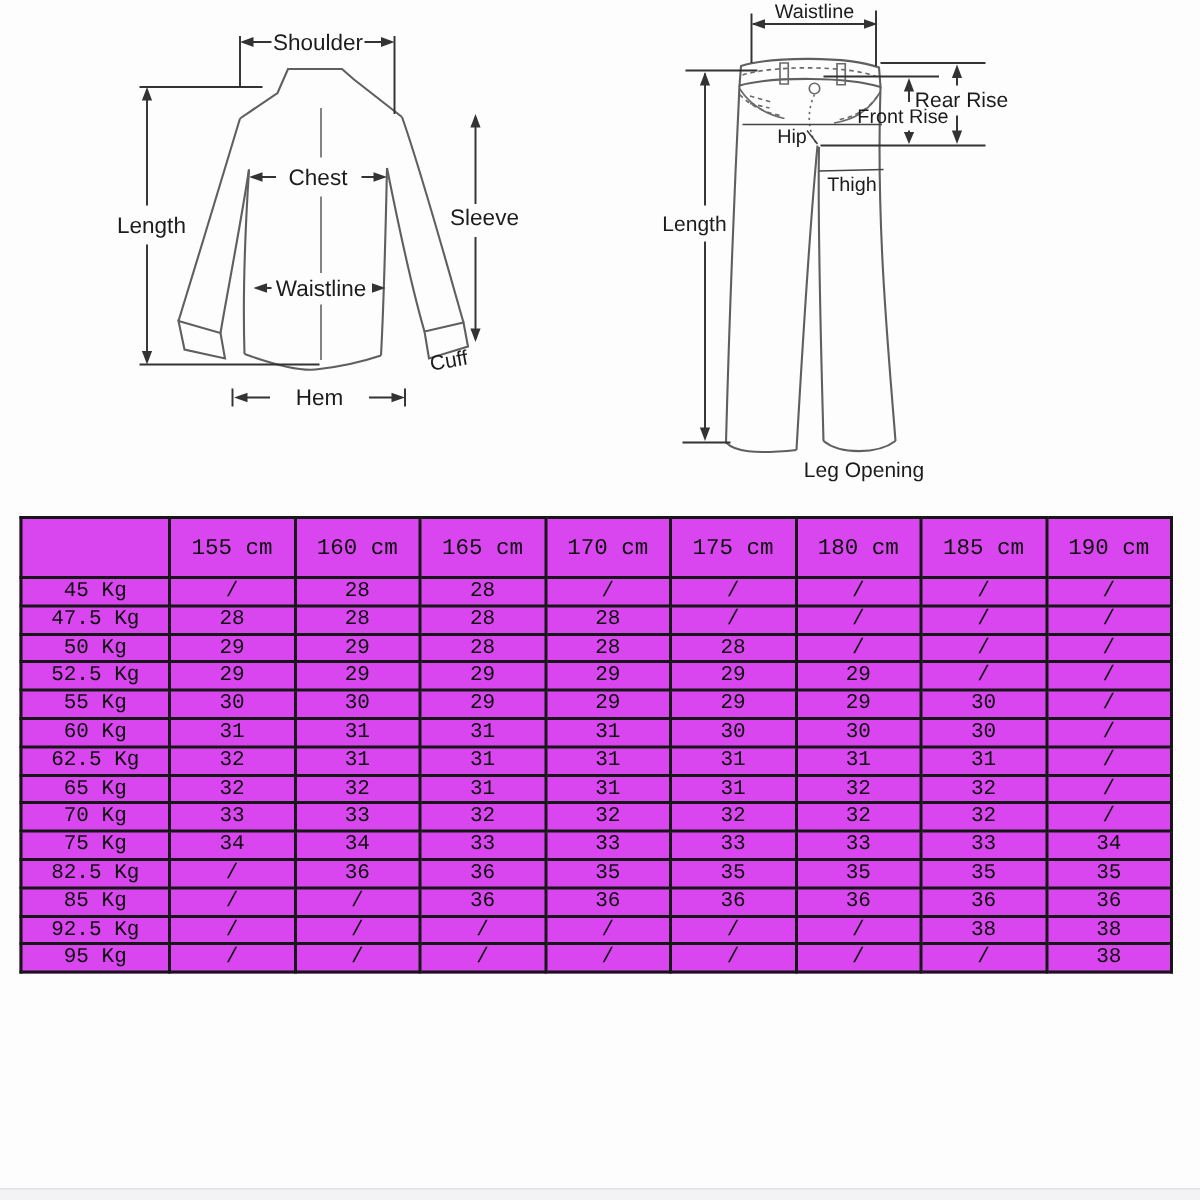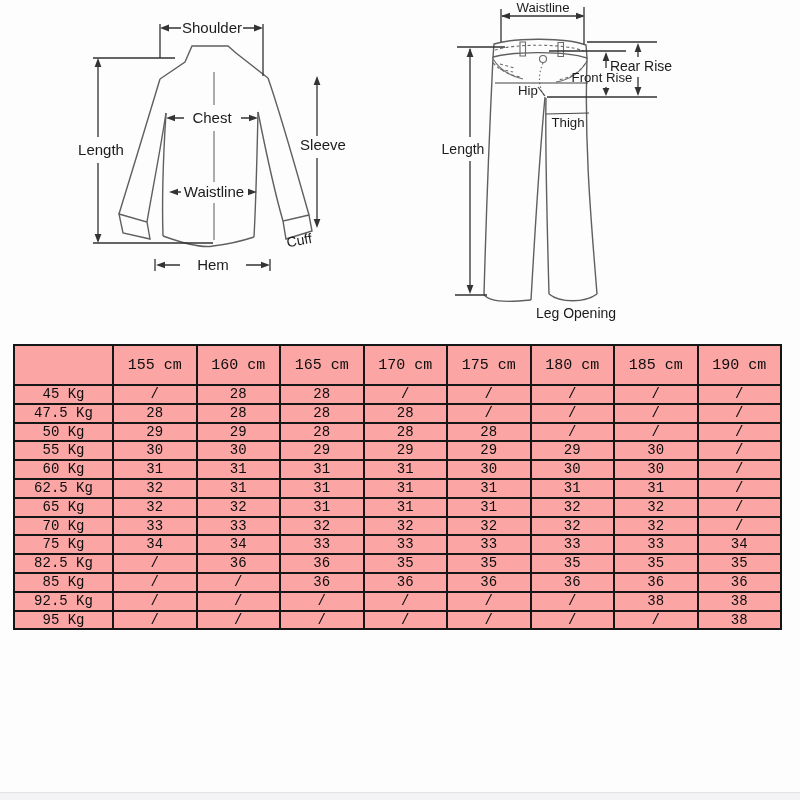--- a/index.html
+++ b/index.html
@@ -18,21 +18,21 @@
   .tip { fill:#333333; stroke:none; }
   .lbl { fill:#1c1c1c; font-family:"Liberation Sans", sans-serif; }
   .lbl15 { font-size:15px; }
   .lbl14 { font-size:14px; }
   .lbl13 { font-size:13.2px; }
 
   table.size-table {
     position:absolute; left:13px; top:344px; width:769px;
     border-collapse:collapse; table-layout:fixed;
     font-family:"Liberation Mono", monospace;
-    background:#fca5a5;
+    background:#d946ef;
   }
   .size-table th, .size-table td {
     border:2px solid #161616; padding:0; margin:0;
     text-align:center; vertical-align:middle;
     font-weight:normal; color:#0d0d0d; overflow:hidden; white-space:nowrap;
   }
   .size-table thead th { height:38px; font-size:15px; }
   .size-table tbody th, .size-table tbody td {
     height:16.8px; line-height:16.8px; font-size:14px;
   }
@@ -214,20 +214,31 @@
           <td>29</td>
           <td>29</td>
           <td>28</td>
           <td>28</td>
           <td>28</td>
           <td>/</td>
           <td>/</td>
           <td>/</td>
         </tr>
         <tr>
+          <th>52.5 Kg</th>
+          <td>29</td>
+          <td>29</td>
+          <td>29</td>
+          <td>29</td>
+          <td>29</td>
+          <td>29</td>
+          <td>/</td>
+          <td>/</td>
+        </tr>
+        <tr>
           <th>55 Kg</th>
           <td>30</td>
           <td>30</td>
           <td>29</td>
           <td>29</td>
           <td>29</td>
           <td>29</td>
           <td>30</td>
           <td>/</td>
         </tr>

